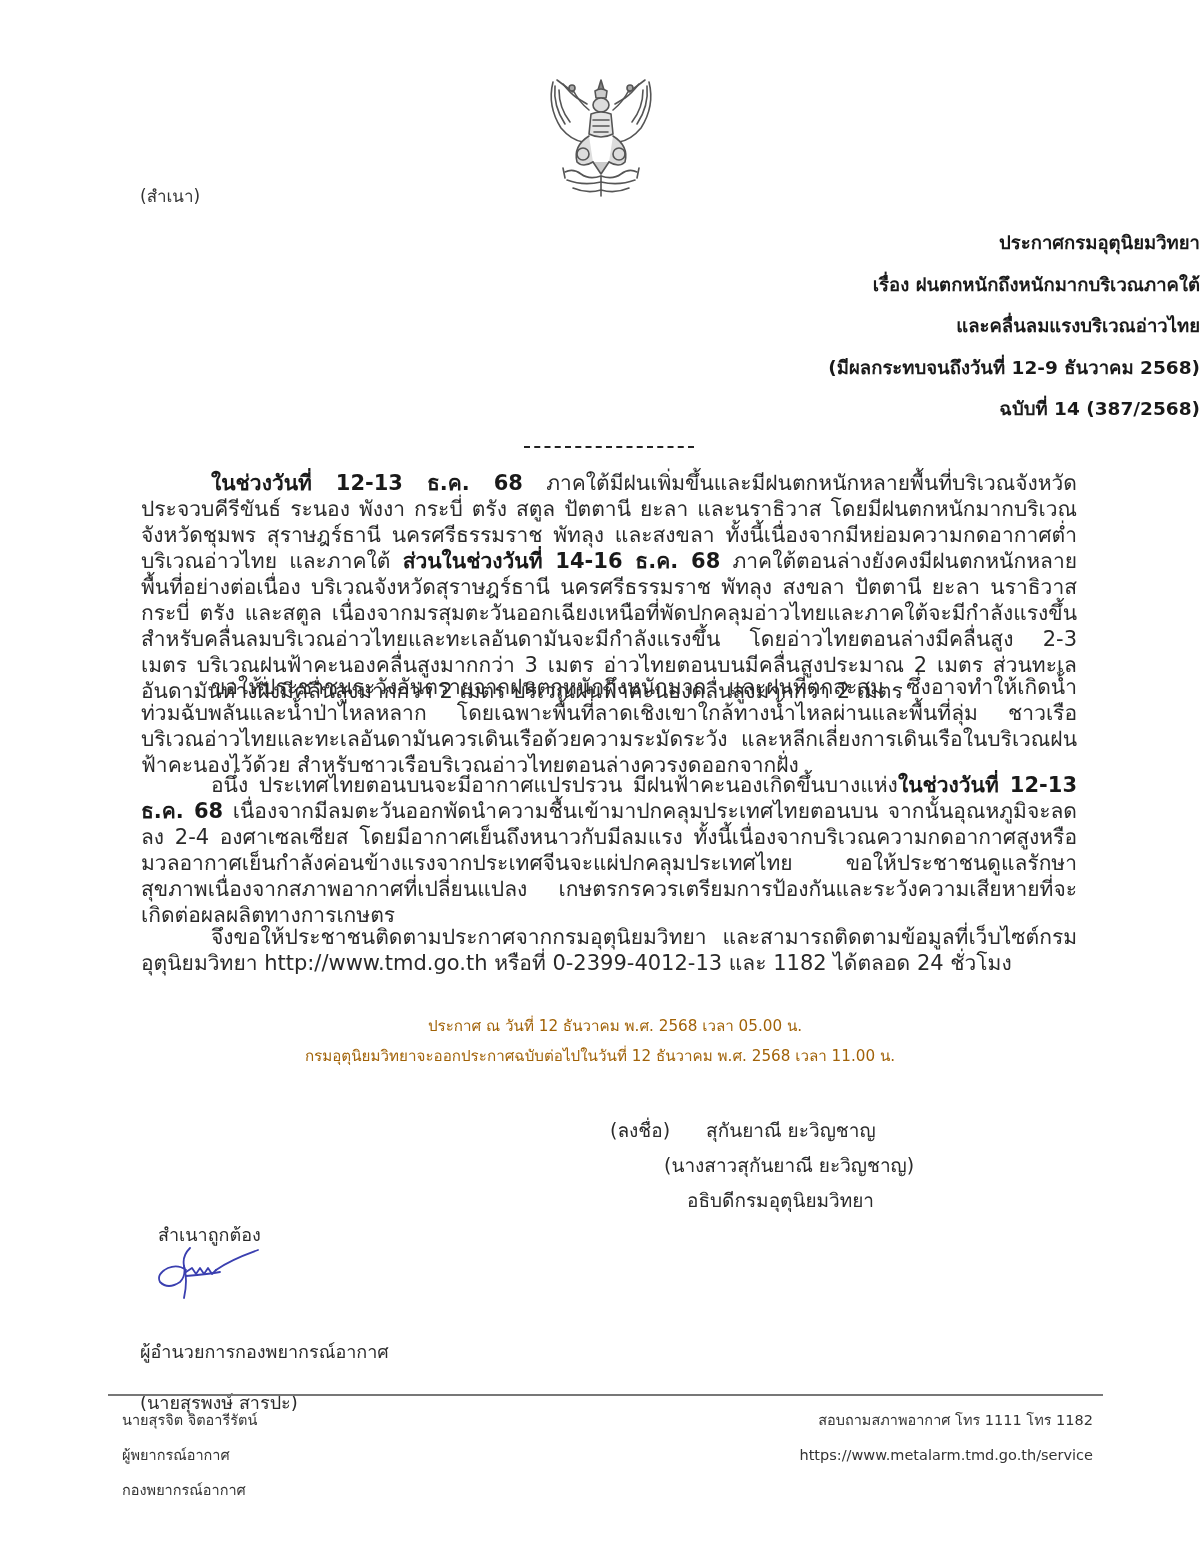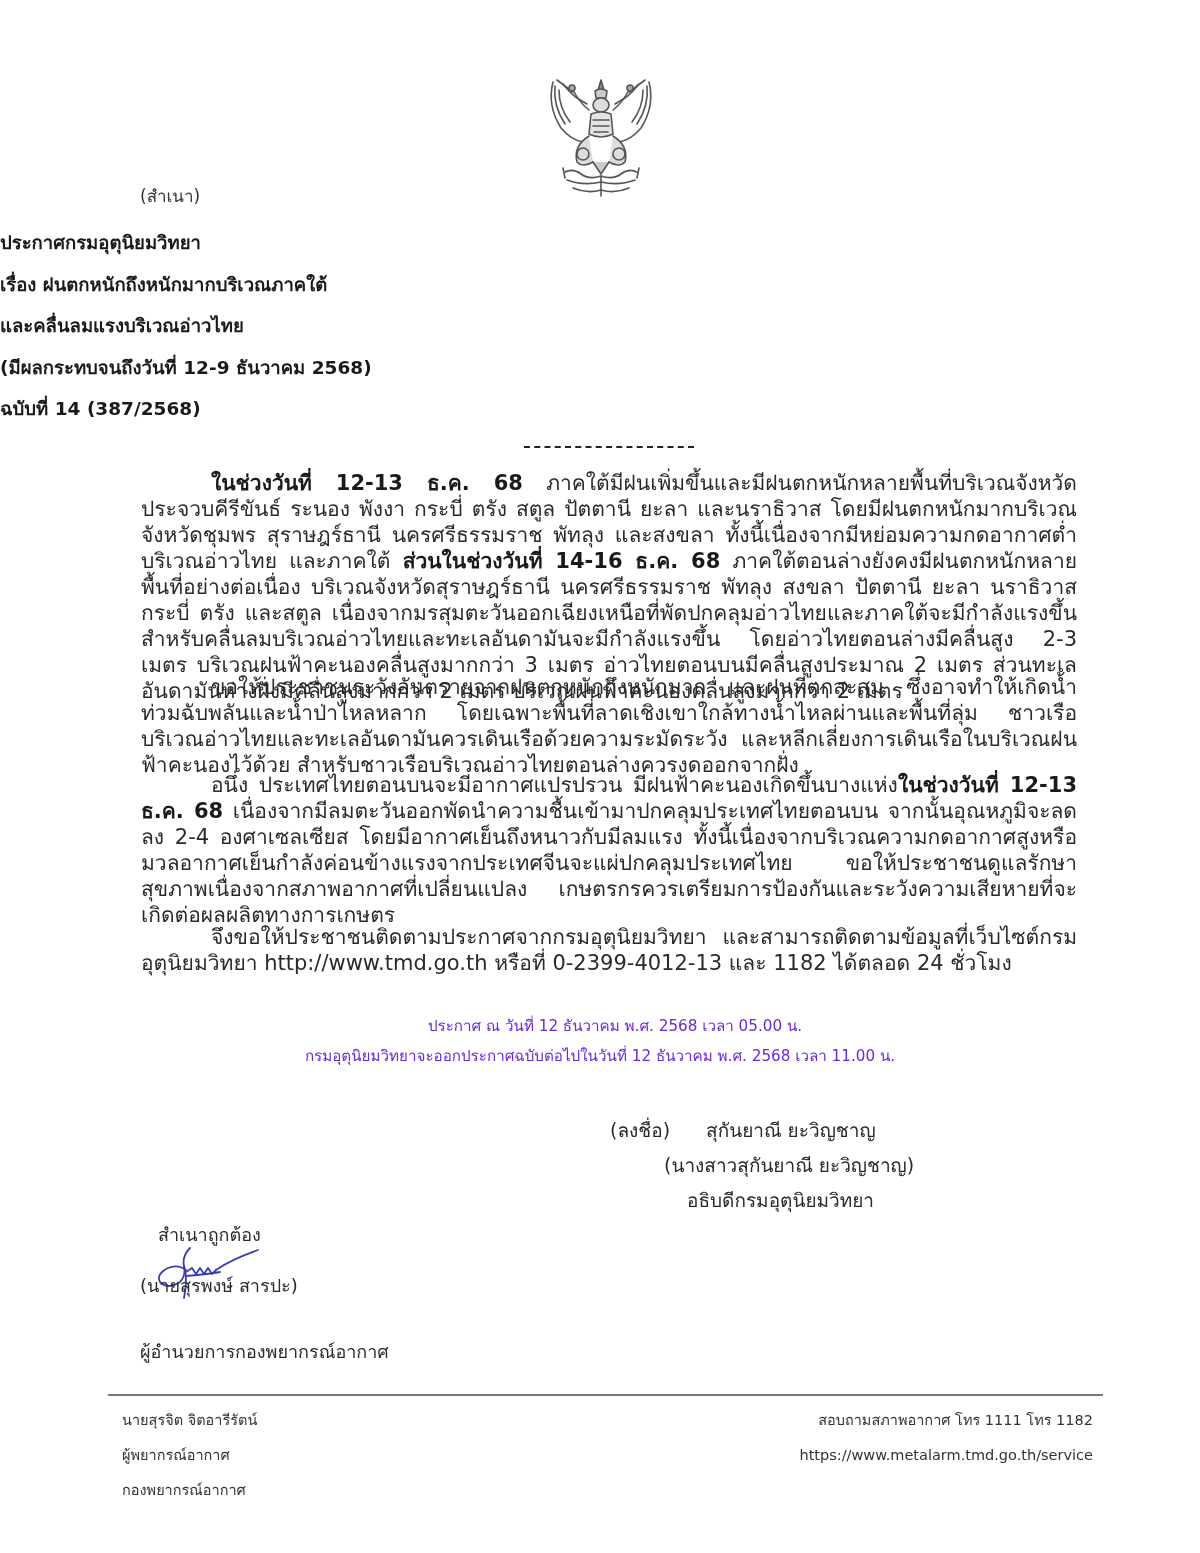--- a/index.html
+++ b/index.html
@@ -25,21 +25,21 @@
       position: absolute;
       left: 140px; top: 182px;
       font-size: 17px;
       color: #333;
     }
 
     
     .title-block {
       position: absolute;
       left: 0; right: 0; top: 222px;
-      text-align: left;
+      text-align: right;
     }
     .title-block .line {
       font-weight: bold;
       font-size: 18.5px;
       line-height: 41.5px;
       color: #1a1a1a;
       white-space: nowrap;
     }
     .sep {
       position: absolute;
@@ -67,21 +67,21 @@
     #para3 { top: 772px; }
     #para4 { top: 924px; }
 
     
     .issued {
       position: absolute;
       left: 0; right: 0;
       text-align: center;
       font-size: 15.2px;
       line-height: 30px;
-      color: #6d28d9;
+      color: #a16207;
       white-space: nowrap;
     }
     #issued-line { top: 1011px; padding-left: 30px; }
     #next-line   { top: 1041px; }
 
     
     .sign-block {
       position: absolute;
       font-size: 19px;
       color: #2a2a2a;
@@ -93,21 +93,21 @@
     #sign-title    { left: 687px; top: 1185px; }
 
     
     .cert {
       position: absolute;
       font-size: 18px;
       color: #2a2a2a;
       white-space: nowrap;
     }
     #cert-label    { left: 158px; top: 1220px; }
-    #cert-name     { left: 140px; top: 1271px; text-align: right; }
+    #cert-name     { left: 140px; top: 1388px; text-align: right; }
     #cert-position { left: 140px; top: 1337px; }
     .signature {
       position: absolute;
       left: 150px; top: 1246px;
       width: 115px; height: 60px;
     }
     .signature svg { width: 100%; height: 100%; display: block; }
 
     
     .footer-rule {

